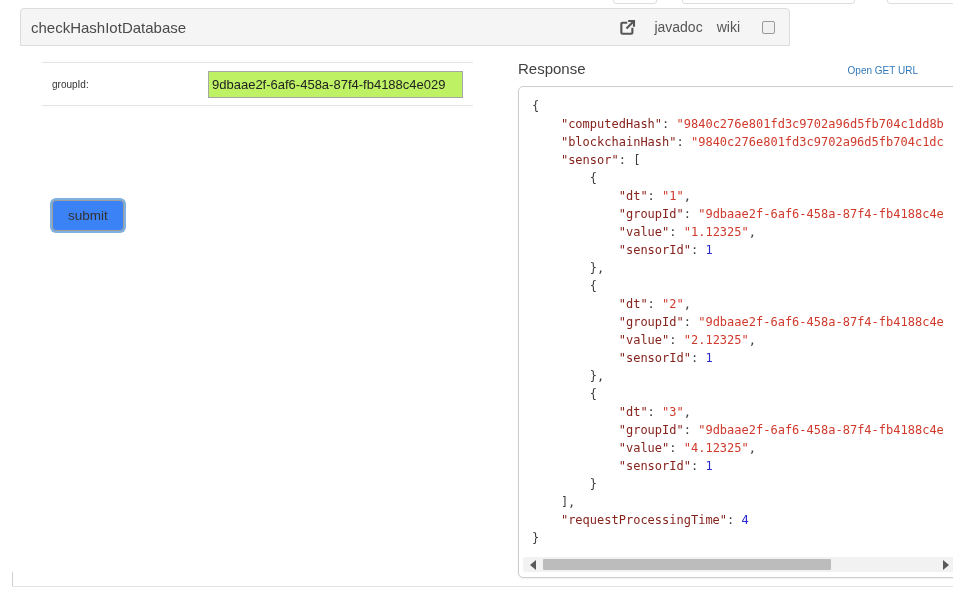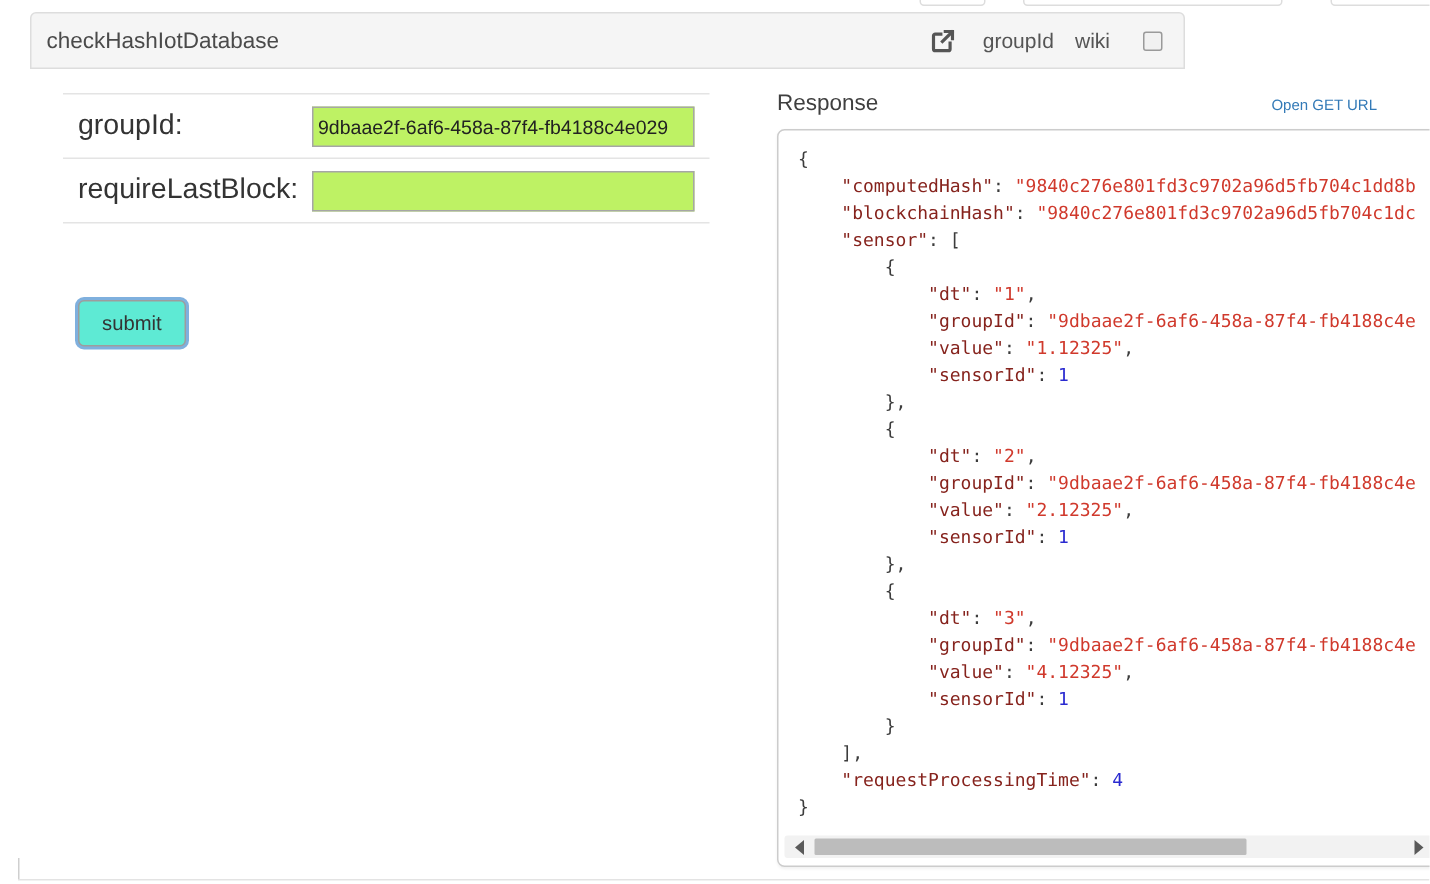--- a/index.html
+++ b/index.html
@@ -47,36 +47,36 @@
   .form-table {
     position: absolute; left: 42px; top: 62px; width: 431px;
     border-bottom: 1px solid #e4e4e4;
   }
   .form-row {
     display: flex; align-items: center;
     border-top: 1px solid #e4e4e4;
     height: 43px;
     padding-left: 10px;
   }
-  .form-label { width: 156px; font-size: 19px; color: #333; }
+  .form-label { width: 156px; font-size: 10px; color: #333; }
   .form-input {
     width: 255px; height: 27px;
     border: 1px solid #a6a6a6; border-radius: 0;
     font-family: "Liberation Sans", sans-serif;
     font-size: 13px; color: #222;
     padding: 2px 3px;
     background: #bef264;
     outline: none;
   }
   .submit-btn {
     position: absolute; left: 52px; top: 200px;
     padding: 7px 15px;
     font-family: "Liberation Sans", sans-serif;
     font-size: 13.5px; color: #333;
-    background: #5eead4;
+    background: #3b82f6;
     border: 1px solid #9d9d9d;
     border-radius: 4px;
     box-shadow: 0 0 0 2px #7fb0de;
     cursor: pointer;
   }
 
   
   .response-col { position: absolute; left: 498px; top: 60px; width: 420px; padding-left: 20px; }
   .response-head { display: flex; align-items: baseline; justify-content: space-between; }
   .response-title { font-size: 15px; color: #3f3f3f; }
@@ -131,34 +131,30 @@
 <div class="header-bar">
   <span class="header-title">checkHashIotDatabase</span>
   <span class="header-right">
     <span class="ext-icon">
       <svg width="17" height="17" viewBox="0 0 16 16" fill="none" stroke="#555" stroke-width="2" stroke-linecap="square">
         <path d="M12.6 9.2 v3.6 a1.1 1.1 0 0 1 -1.1 1.1 H3.3 A1.1 1.1 0 0 1 2.2 12.8 V4.6 A1.1 1.1 0 0 1 3.3 3.5 h3.5"></path>
         <path d="M9.6 1.9 h4.5 v4.5"></path>
         <path d="M13.8 2.2 L7.8 8.2"></path>
       </svg>
     </span>
-    <a class="hdr-link">groupId</a>
+    <a class="hdr-link">javadoc</a>
     <a class="hdr-link">wiki</a>
     <span class="hdr-checkbox"></span>
   </span>
 </div>
 
 <div class="form-table">
   <div class="form-row">
     <span class="form-label">groupId:</span>
     <input class="form-input" type="text" value="9dbaae2f-6af6-458a-87f4-fb4188c4e029" style="">
-  </div>
-  <div class="form-row">
-    <span class="form-label">requireLastBlock:</span>
-    <input class="form-input" type="text" value="" style="">
   </div>
 </div>
 
 <button class="submit-btn">submit</button>
 
 <div class="response-col">
   <div class="response-head">
     <span class="response-title">Response</span>
     <a class="open-get-url">Open GET URL</a>
   </div>

